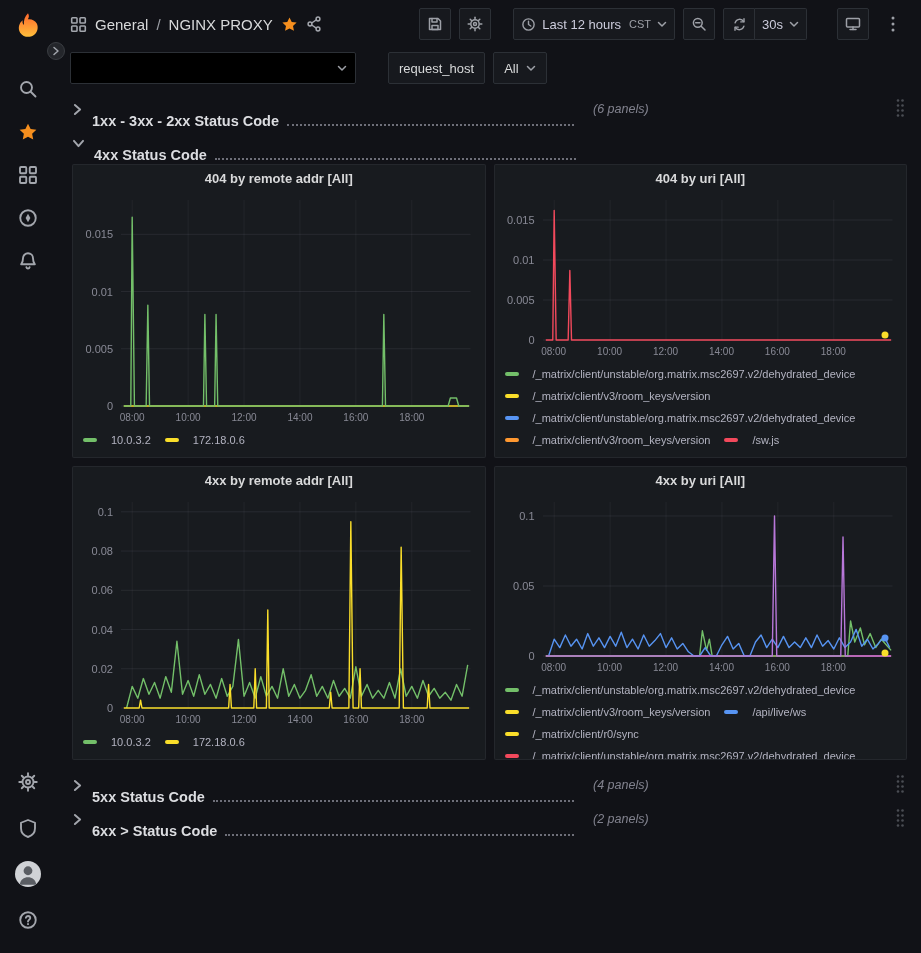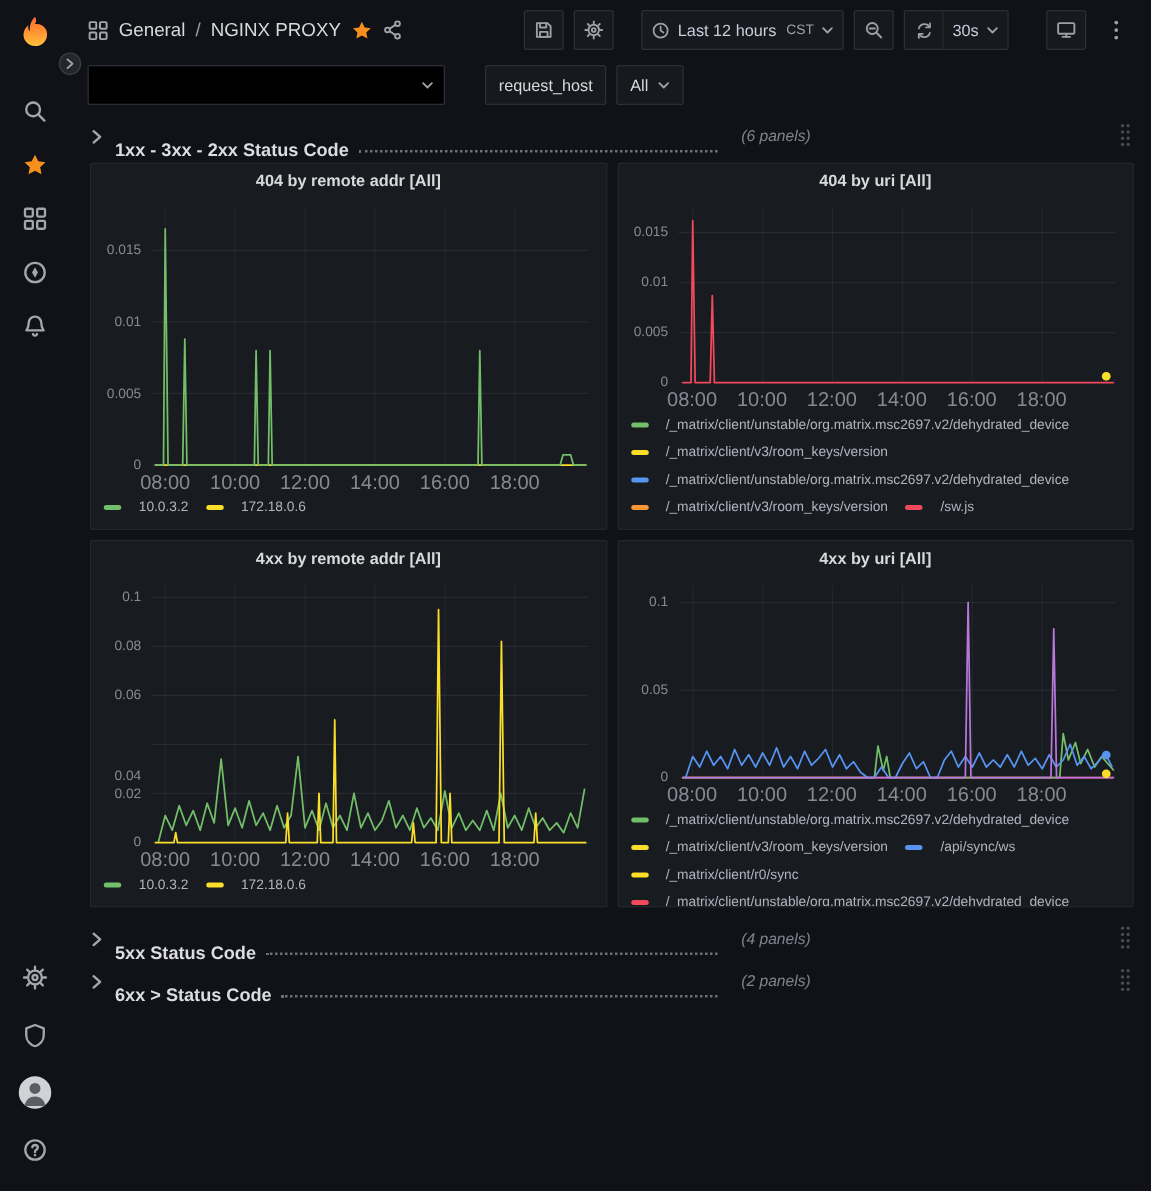--- a/index.html
+++ b/index.html
@@ -50,40 +50,40 @@
   
   .subbar { height:40px; flex:none; display:flex; align-items:center; gap:8px; padding:0 12px 0 14px; }
   .var-label-ds { height:32px; display:flex; align-items:center; padding:0 10px; background:#181b1f; border-radius:2px; color:#6E9FFF; font-size:13px; font-weight:500; cursor:pointer; }
   .var-select-black { width:286px; height:32px; background:#000; border:1px solid #2c3036; border-radius:2px; display:flex; align-items:center; justify-content:flex-end; padding:0 8px; cursor:pointer; }
   .var-spacer { width:16px; }
   .var-chip { height:32px; display:flex; align-items:center; padding:0 10px; background:#17191e; border:1px solid #2c3036; border-radius:2px; color:#d8d9da; font-size:13px; cursor:pointer; gap:7px; }
 
   
   .content { flex:1; padding:6px 14px 0 16px; overflow:hidden; }
   .dash-row { height:30px; display:flex; align-items:center; gap:9px; margin-bottom:4px; position:relative; cursor:pointer; }
-  .row-main { display:flex; align-items:flex-start; width:482px; min-width:0;margin-top:24px; }
+  .row-main { display:flex; align-items:center; width:482px; min-width:0;margin-top:24px; }
   .row-title { font-size:14.5px; font-weight:700; color:#dcdde1; white-space:nowrap; margin-right:8px; }
   .row-dots { flex:1; height:0; border-bottom:2px dotted rgba(204,204,220,0.5); margin-top:7px; }
   .row-count { font-size:12.5px; font-style:italic; color:rgba(204,204,220,0.6); margin-left:10px; white-space:nowrap; }
   .row-drag { position:absolute; right:0; top:50%; transform:translateY(-50%); cursor:grab; background:none; border:none; padding:2px; }
 
   
   .panel-grid { display:grid; grid-template-columns:1fr 1fr; gap:8px; margin:6px 0 10px; }
   .panel { background:#181b1f; border:1px solid rgba(204,204,220,0.07); border-radius:2px; height:294px; display:flex; flex-direction:column; overflow:hidden; }
   .panel-title { height:27px; flex:none; display:flex; align-items:center; justify-content:center; font-size:13px; font-weight:600; color:#d8d9da; cursor:pointer; }
   .chart { position:relative; flex:none; margin:2px 8px 0 4px; }
   .chart-a, .chart-c { height:232px; }
   .chart-b { height:166px; }
   .chart-d { height:180px; }
   .yaxis { position:absolute; left:0; top:6px; bottom:20px; width:40px; }
   .yaxis span { position:absolute; right:4px; transform:translateY(-50%); font-size:11px; color:rgba(204,204,220,0.62); }
   .plot { position:absolute; left:44px; right:6px; top:6px; bottom:20px; }
   .plot svg { position:absolute; inset:0; width:100%; height:100%; display:block; overflow:visible; }
   .xaxis { position:absolute; left:44px; right:6px; bottom:0; height:18px; }
-  .xaxis span { position:absolute; top:4px; transform:translateX(-50%); font-size:16px; color:rgba(204,204,220,0.62); white-space:nowrap; }
+  .xaxis span { position:absolute; top:4px; transform:translateX(-50%); font-size:10px; color:rgba(204,204,220,0.62); white-space:nowrap; }
   .dot { position:absolute; width:7px; height:7px; border-radius:50%; transform:translate(-50%,-50%); }
 
   .legend { flex:1; overflow:hidden; padding:3px 8px 4px 10px; display:flex; flex-wrap:wrap; align-content:flex-start; column-gap:14px; font-size:11px; line-height:22px; color:rgba(204,204,220,0.85); }
   .legend-item { display:flex; align-items:center; gap:14px; white-space:nowrap; cursor:pointer; }
   .swatch { width:14px; height:4px; border-radius:2px; flex:none; }
 </style>
 </head>
 <body>
 
 <div class="app">
@@ -316,20 +316,29 @@
                 <circle cx="7.5" cy="8" r="1.3"></circle>
                 <circle cx="3" cy="13" r="1.3"></circle>
                 <circle cx="7.5" cy="13" r="1.3"></circle>
                 <circle cx="3" cy="18" r="1.3"></circle>
                 <circle cx="7.5" cy="18" r="1.3"></circle>
               </g>
           </svg>
         </button>
       </div>
 
+      <div class="dash-row">
+        <svg class="ic" width="13" height="11" viewBox="0 0 10 8">
+          <polyline points="1.5,2 5,6 8.5,2"></polyline>
+        </svg>
+        <div class="row-main">
+          <span class="row-title">4xx Status Code</span>
+          <span class="row-dots"></span>
+        </div>
+      </div>
 
       <div class="panel-grid">
 
         <div class="panel">
           <div class="panel-title">404 by remote addr [All]</div>
           <div class="chart chart-a">
               <div class="yaxis">
                 <span style="top: 100%;">0</span>
                 <span style="top: 72.2222%;">0.005</span>
                 <span style="top: 44.4444%;">0.01</span>
@@ -429,21 +438,21 @@
               </div>
             </div>
         </div>
 
         <div class="panel">
           <div class="panel-title">4xx by remote addr [All]</div>
           <div class="chart chart-c">
               <div class="yaxis">
                 <span style="top: 100%;">0</span>
                 <span style="top: 80.9524%;">0.02</span>
-                <span style="top: 61.9048%; margin-top: 25px;">0.04</span>
+                <span style="top: 61.9048%;">0.04</span>
                 <span style="top: 42.8571%;">0.06</span>
                 <span style="top: 23.8095%;">0.08</span>
                 <span style="top: 4.7619%;">0.1</span>
               </div>
               <div class="plot">
                 <svg viewBox="0 0 1000 1000" preserveAspectRatio="none">
                   <line x1="32.00000000000002" y1="0" x2="32.00000000000002" y2="1000" stroke="rgba(204,204,220,0.06)" stroke-width="1" vector-effect="non-scaling-stroke"></line>
                   <line x1="192" y1="0" x2="192" y2="1000" stroke="rgba(204,204,220,0.06)" stroke-width="1" vector-effect="non-scaling-stroke"></line>
                   <line x1="352" y1="0" x2="352" y2="1000" stroke="rgba(204,204,220,0.06)" stroke-width="1" vector-effect="non-scaling-stroke"></line>
                   <line x1="512" y1="0" x2="512" y2="1000" stroke="rgba(204,204,220,0.06)" stroke-width="1" vector-effect="non-scaling-stroke"></line>
@@ -520,21 +529,21 @@
               <div class="legend-item">
                 <span class="swatch" style="background: rgb(115, 191, 105);"></span>
                 <span class="legend-label">/_matrix/client/unstable/org.matrix.msc2697.v2/dehydrated_device</span>
               </div>
               <div class="legend-item">
                 <span class="swatch" style="background: rgb(250, 222, 42);"></span>
                 <span class="legend-label">/_matrix/client/v3/room_keys/version</span>
               </div>
               <div class="legend-item">
                 <span class="swatch" style="background: rgb(87, 148, 242);"></span>
-                <span class="legend-label">/api/sync/ws</span>
+                <span class="legend-label">/api/live/ws</span>
               </div>
               <div class="legend-item">
                 <span class="swatch" style="background: rgb(250, 222, 42);"></span>
                 <span class="legend-label">/_matrix/client/r0/sync</span>
               </div>
               <div class="legend-item">
                 <span class="swatch" style="background: rgb(242, 73, 92);"></span>
                 <span class="legend-label">/_matrix/client/unstable/org.matrix.msc2697.v2/dehydrated_device</span>
               </div>
             </div>

